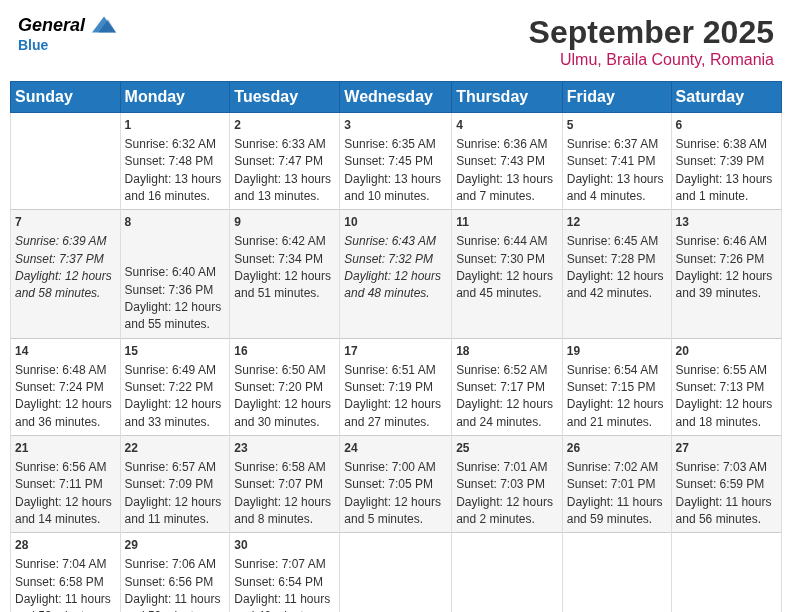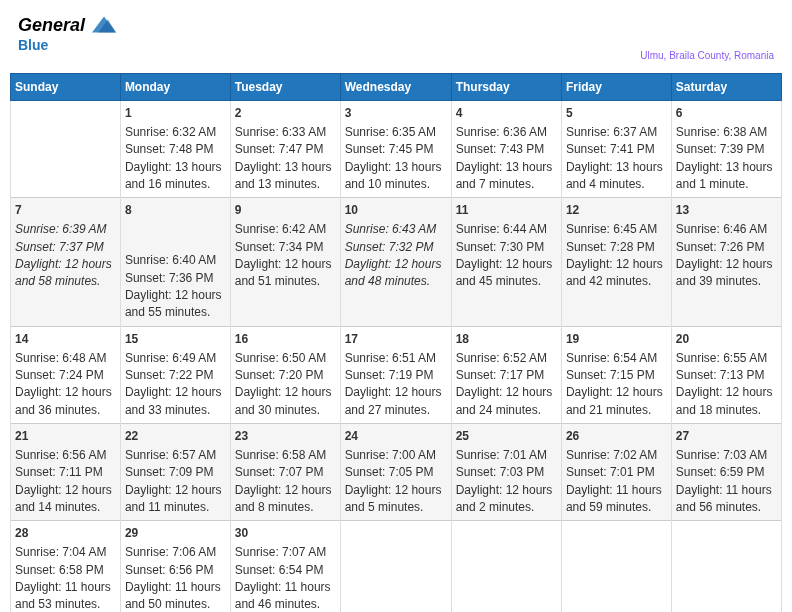--- a/index.html
+++ b/index.html
@@ -38,36 +38,35 @@
     }
     .title-block {
       text-align: right;
     }
     .month-title {
       font-size: 32px;
       font-weight: bold;
       color: #333;
     }
     .location {
-      font-size: 10px;
-      color: #8b5cf6;
-      margin-top: 36px;
+      font-size: 16px;
+      color: #be185d;
     }
     table {
       width: 100%;
       border-collapse: collapse;
       font-size: 11px;
     }
     thead tr th {
       background-color: #2176bc;
       color: #fff;
       padding: 6px 4px;
       text-align: left;
       font-weight: bold;
-      font-size: 12px;
+      font-size: 16px;
       border: 1px solid #1a5fa0;
     }
     tbody tr {
       border-bottom: 1px solid #ccc;
     }
     tbody tr td {
       vertical-align: top;
       padding: 4px 4px;
       border-right: 1px solid #ddd;
       border-left: 1px solid #ddd;
@@ -110,20 +109,21 @@
           <svg class="logo-icon" viewBox="0 0 30 24" style="display:inline-block;vertical-align:middle;margin-left:2px;">
             <polygon points="0,20 15,0 30,20" fill="#2176bc" opacity="0.85"></polygon>
             <polygon points="8,20 20,4 30,20" fill="#1a5fa0" opacity="0.6"></polygon>
           </svg>
         </div>
       </div>
       <div class="logo-text" style="color:#2176bc;font-size:14px;font-weight:bold;">Blue</div>
     </div>
   </div>
   <div class="title-block">
+    <div class="month-title">September 2025</div>
     <div class="location">Ulmu, Braila County, Romania</div>
   </div>
 </div>
 
 <table>
   <thead>
     <tr>
     <th>Sunday</th>
         <th>Monday</th>
         <th>Tuesday</th>

